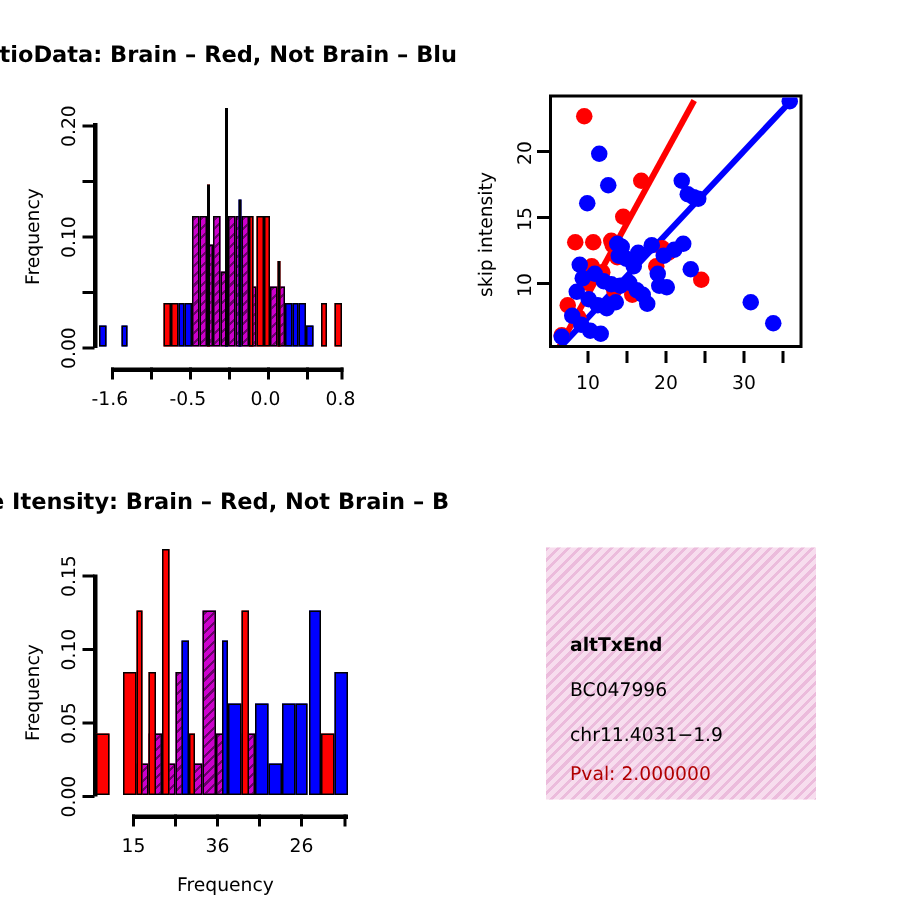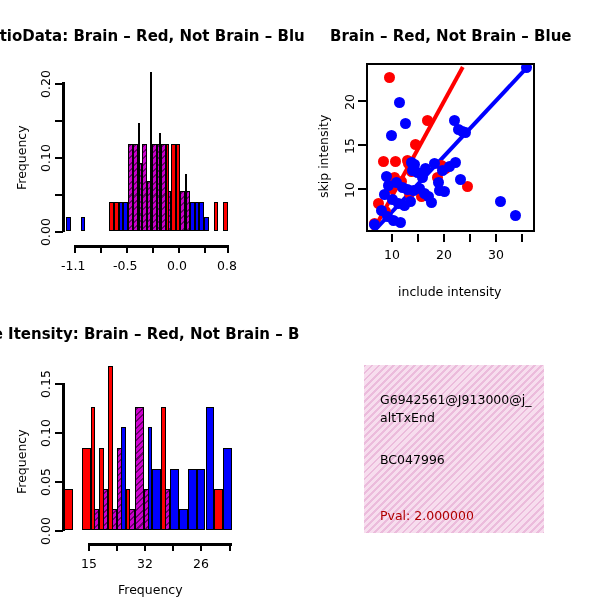--- a/index.html
+++ b/index.html
@@ -110,33 +110,31 @@
 
   <div class="axline" style="left:74px;top:245px;width:155px;height:2.5px;"></div>
   <div class="tick" style="left:73.5px;top:245px;width:2.5px;height:8px;"></div>
   <div class="tick" style="left:99.5px;top:245px;width:2.5px;height:8px;"></div>
   <div class="tick" style="left:125.5px;top:245px;width:2.5px;height:8px;"></div>
   <div class="tick" style="left:151.5px;top:245px;width:2.5px;height:8px;"></div>
   <div class="tick" style="left:177.5px;top:245px;width:2.5px;height:8px;"></div>
   <div class="tick" style="left:203.5px;top:245px;width:2.5px;height:8px;"></div>
   <div class="tick" style="left:226.5px;top:245px;width:2.5px;height:8px;"></div>
 
-  <div class="tklab" style="left:61px;top:258px;">-1.1</div>
+  <div class="tklab" style="left:61px;top:258px;">-1.6</div>
   <div class="tklab" style="left:113px;top:258px;">-0.5</div>
   <div class="tklab" style="left:167px;top:258px;">0.0</div>
   <div class="tklab" style="left:217px;top:258px;">0.8</div>
 </div>
 
 <div class="panel" style="left:300px;top:0;width:300px;height:310px;">
 
-  <div class="ptitle" style="left:30px;top:27px;">Brain – Red, Not Brain – Blue</div>
 
   <div class="vlab" style="left:16px;top:198px;">skip intensity</div>
 
-  <div class="axlab" style="left:98px;top:284px;">include intensity</div>
 
   <div class="scatbox" id="scatter-area" style="left:66px;top:63px;width:169px;height:169px;">
       <div class="fitline" style="left: 4.56923px; top: 164.132px; width: 187.121px; border-top: 4px solid rgb(255, 0, 0); transform: rotate(-61.2994deg); z-index: 3;"></div>
       <div class="fitline" style="left: 6.09231px; top: 164.132px; width: 223.623px; border-top: 4px solid rgb(0, 0, 255); transform: rotate(-46.8932deg); z-index: 3;"></div>
       <div class="pt red" style="left: 15.8231px; top: 6.65789px; width: 11px; height: 11px; z-index: 4;"></div>
       <div class="pt red" style="left: 54.4077px; top: 50.0789px; width: 11px; height: 11px; z-index: 4;"></div>
       <div class="pt red" style="left: 42.2231px; top: 73.5263px; width: 11px; height: 11px; z-index: 4;"></div>
       <div class="pt red" style="left: 33.5923px; top: 90.0263px; width: 11px; height: 11px; z-index: 4;"></div>
       <div class="pt red" style="left: 21.9154px; top: 90.8947px; width: 11px; height: 11px; z-index: 4;"></div>
       <div class="pt red" style="left: 9.73077px; top: 90.8947px; width: 11px; height: 11px; z-index: 4;"></div>
@@ -268,24 +266,24 @@
 
   <div class="axline" style="left:88px;top:233px;width:144px;height:2.5px;"></div>
   <div class="tick" style="left:87.5px;top:233px;width:2.5px;height:8px;"></div>
   <div class="tick" style="left:115.5px;top:233px;width:2.5px;height:8px;"></div>
   <div class="tick" style="left:143.5px;top:233px;width:2.5px;height:8px;"></div>
   <div class="tick" style="left:171.5px;top:233px;width:2.5px;height:8px;"></div>
   <div class="tick" style="left:199.5px;top:233px;width:2.5px;height:8px;"></div>
   <div class="tick" style="left:228.5px;top:233px;width:2.5px;height:8px;"></div>
 
   <div class="tklab" style="left:81px;top:246px;">15</div>
-  <div class="tklab" style="left:137px;top:246px;">32</div>
+  <div class="tklab" style="left:137px;top:246px;">36</div>
   <div class="tklab" style="left:193px;top:246px;">26</div>
 </div>
 
 <div class="panel" style="left:300px;top:310px;width:300px;height:290px;">
   <div class="infobox" style="left:64px;top:55px;width:180px;height:168px;">
   </div>
-  <div class="infoline" style="left:80px;top:82px;">G6942561@J913000@j_</div>
-  <div class="infoline" style="left:80px;top:100px;">altTxEnd</div>
+  <div class="infoline" style="left:80px;top:112px;font-weight:bold;">altTxEnd</div>
   <div class="infoline" style="left:80px;top:142px;">BC047996</div>
+  <div class="infoline" style="left:80px;top:172px;">chr11.4031−1.9</div>
   <div class="infoline pval" style="left:80px;top:198px;">Pval: 2.000000</div>
 </div>
 
 </body></html>

